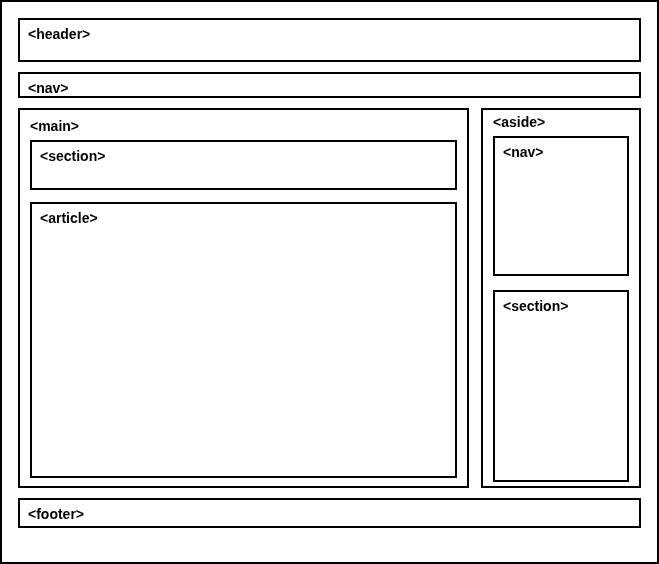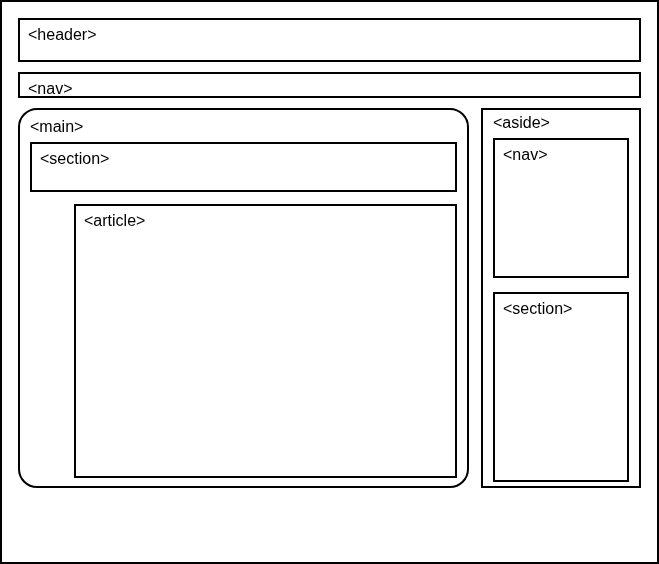--- a/index.html
+++ b/index.html
@@ -37,32 +37,30 @@
       display: flex;
       gap: 12px;
       height: 380px;
       margin-bottom: 10px;
     }
     .main-box {
       flex: 1;
       padding: 8px 10px;
       display: flex;
       flex-direction: column;
-      border-radius: 19px;
     }
     .main-label {
       margin-bottom: 6px;
     }
     .section-box {
       height: 50px;
       margin-bottom: 12px;
     }
     .article-box {
       flex: 1;
-      margin-left: 44px;
     }
     .aside-box {
       width: 160px;
       padding: 4px 10px;
       display: flex;
       flex-direction: column;
     }
     .aside-label {
       margin-bottom: 6px;
     }
@@ -70,22 +68,22 @@
       height: 140px;
       margin-bottom: 14px;
     }
     .aside-section-box {
       flex: 1;
     }
     .footer-box {
       height: 30px;
     }
     .label {
-      font-size: 16px;
-      font-weight: 400;
+      font-size: 14px;
+      font-weight: 700;
     }
   </style>
 </head>
 <body>
 
 <div class="container">
 
   <div class="box header-box">
     <span class="label">&lt;header&gt;</span>
   </div>
@@ -115,14 +113,17 @@
         <span class="label">&lt;nav&gt;</span>
       </div>
 
       <div class="box aside-section-box">
         <span class="label">&lt;section&gt;</span>
       </div>
     </div>
 
   </div>
 
+  <div class="box footer-box">
+    <span class="label">&lt;footer&gt;</span>
+  </div>
 
 </div>
 
 </body></html>

